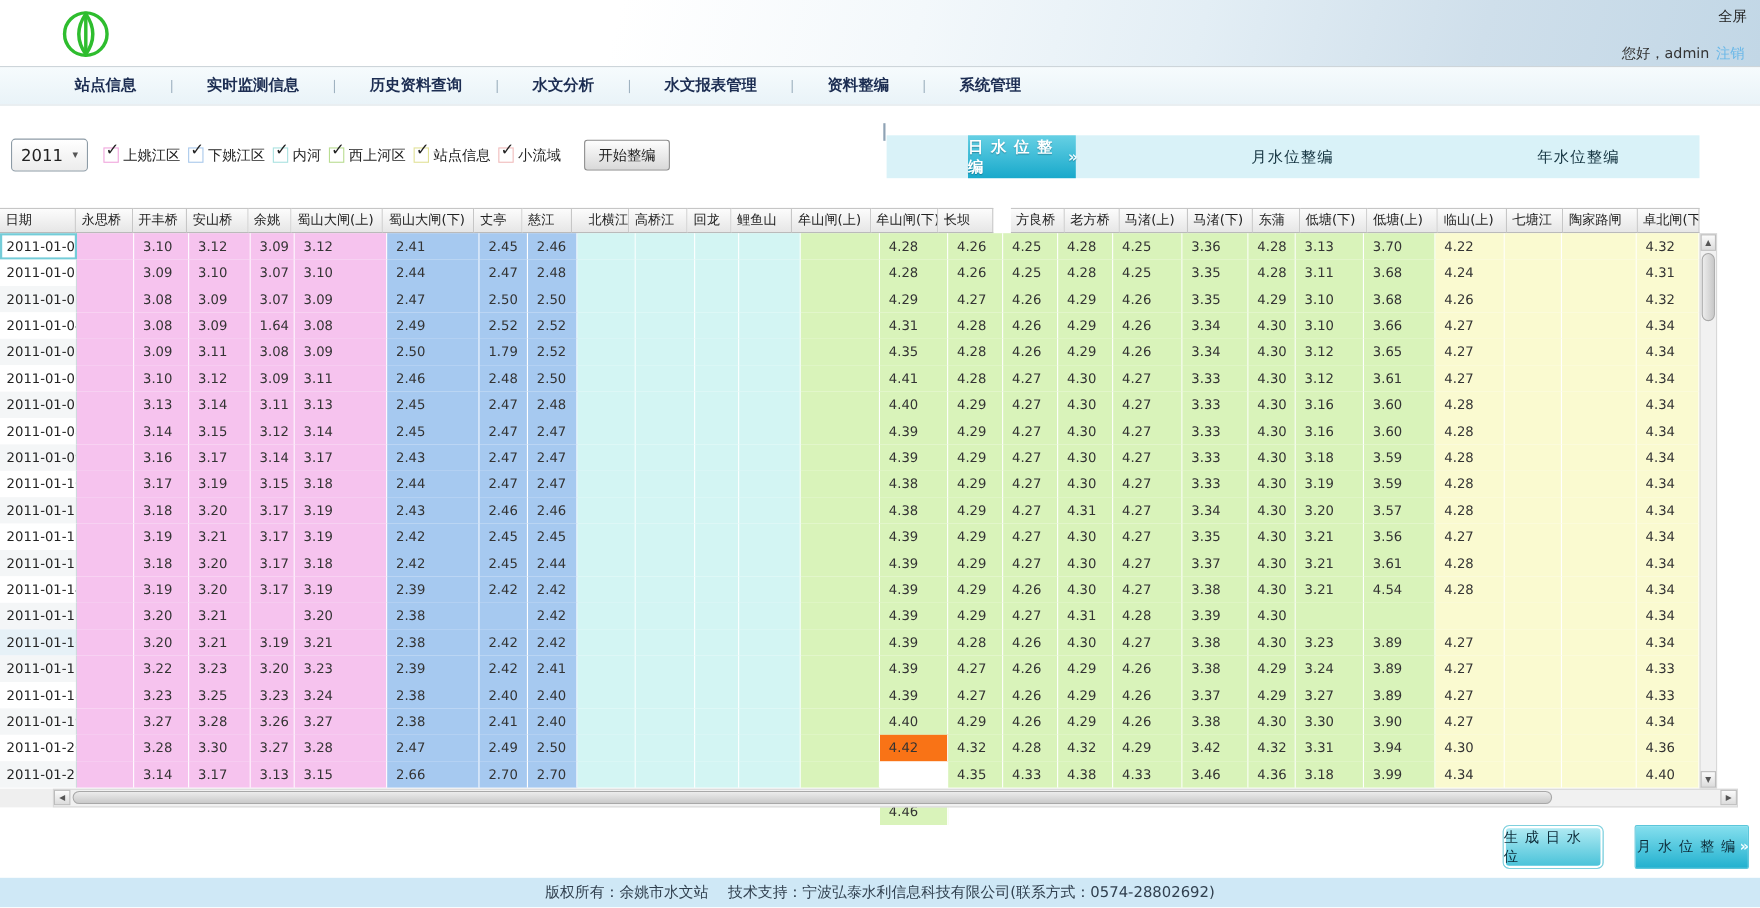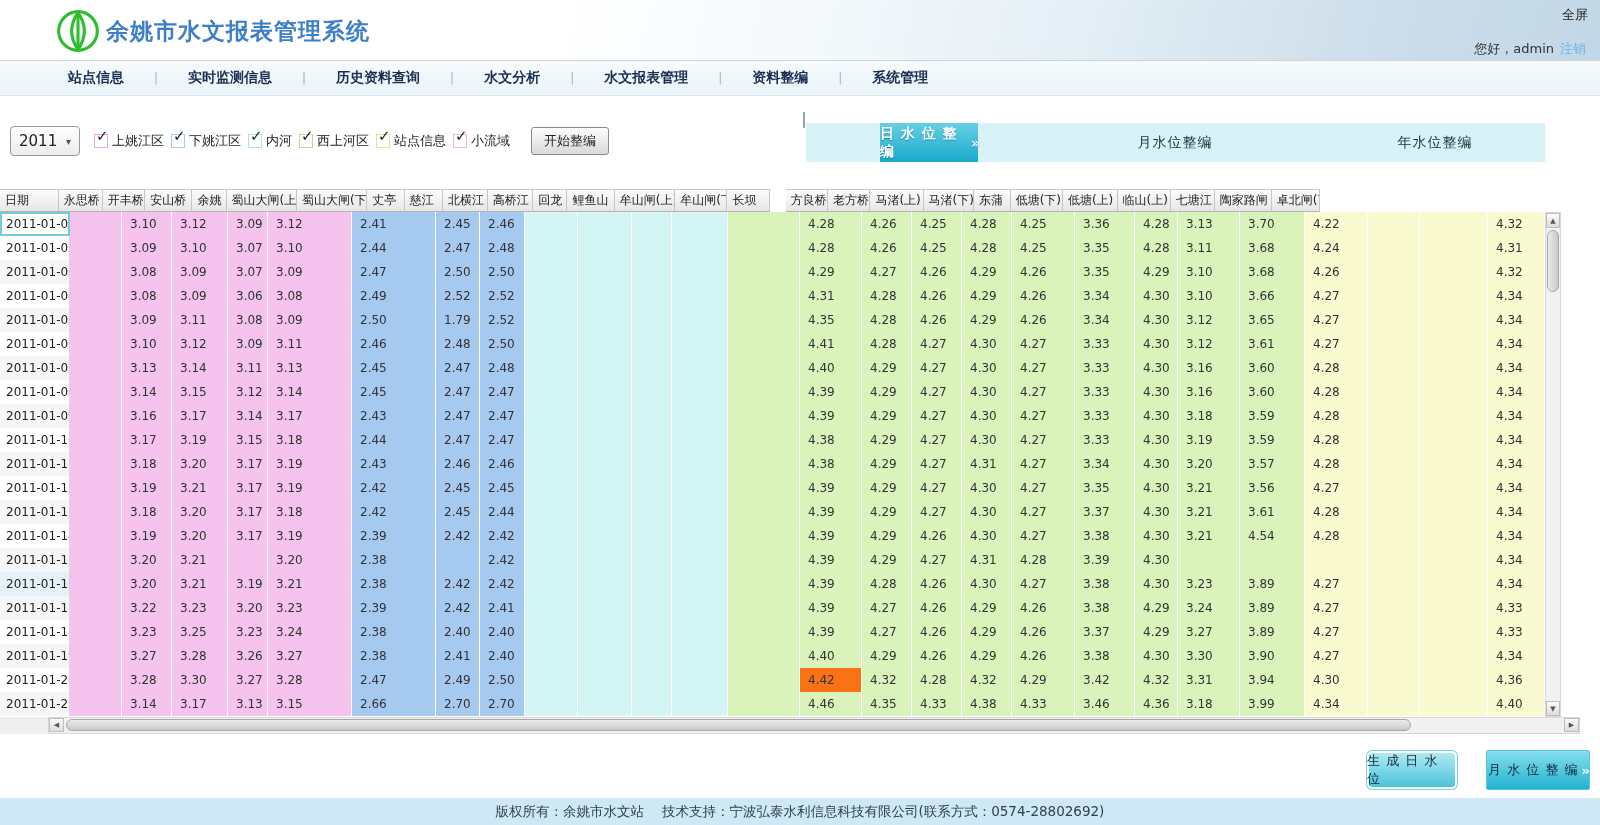--- a/index.html
+++ b/index.html
@@ -44,21 +44,21 @@
     font-size:14px; color:#13323f; cursor:pointer; letter-spacing:1px; }
   .tab.active { background:linear-gradient(#66d0e4,#18a9cb); color:#ffffff; font-weight:bold;
     text-shadow:0 1px 1px rgba(0,60,80,.4); }
   .tab .dbl-arrow { margin-left:4px; font-size:14px; color:#eafaff; letter-spacing:-2px; }
   .tab-pos-0 { left:74px; width:98px; }
   .tab-pos-1 { left:299px; width:140px; }
   .tab-pos-2 { left:559px; width:140px; }
 
   
   .grid { position:absolute; left:0; top:189px; width:1545px; }
-  .grid-header { display:flex; width:1320px; height:23px; }
+  .grid-header { display:flex; width:1545px; height:23px; }
   .hcell { height:23px; line-height:21px; font-size:12px; color:#222; padding-left:5px;
     background:linear-gradient(#fcfcfc,#e6e6e6); border-top:1px solid #c6c6c6;
     border-bottom:1px solid #b3b3b3; border-right:1px solid #c6c6c6; white-space:nowrap; overflow:hidden; cursor:pointer; }
   .grid-body { width:1545px; }
   .grow { display:flex; width:1545px; height:24px; }
   .dcell { height:24px; line-height:24px; font-size:12px; color:#222; padding-left:6px;
     border-right:1px solid #d0dade; white-space:nowrap; overflow:hidden; cursor:default; }
   .vcell { height:24px; line-height:24px; font-size:12px; color:#333; padding-left:8px;
     border-right:1px solid #ffffff; white-space:nowrap; overflow:hidden; cursor:default; }
   .dcell.selected { outline:2px solid #74ccd8; outline-offset:-2px; background:#fff; }
@@ -101,21 +101,20 @@
 
   <div class="banner">
     <svg class="logo" width="46" height="46" viewBox="0 0 50 50">
       <g fill="none" stroke="#2ebd2e" stroke-width="3.4">
         <circle cx="25" cy="25" r="21"></circle>
         <path d="M25 3 v44"></path>
         <path d="M25 5 C 16 18, 16 32, 25 45"></path>
         <path d="M25 5 C 34 18, 34 32, 25 45"></path>
       </g>
     </svg>
-    <div class="app-title">余姚市水文报表管理系统</div>
     <div class="fullscreen-link">全屏</div>
     <div class="greeting">
       <span>您好，admin</span><span class="logout-link">注销</span>
     </div>
   </div>
 
   <div class="navbar">
       <div class="nav-item">站点信息</div>
       <span class="nav-sep">|</span>
       <div class="nav-item">实时监测信息</div>
@@ -195,21 +194,21 @@
     <div class="grid-header">
         <div class="hcell" style="width: 70px;">日期</div>
         <div class="hcell" style="width: 52px;">永思桥</div>
         <div class="hcell" style="width: 50px;">开丰桥</div>
         <div class="hcell" style="width: 56px;">安山桥</div>
         <div class="hcell" style="width: 40px;">余姚</div>
         <div class="hcell" style="width: 84px;">蜀山大闸(上)</div>
         <div class="hcell" style="width: 84px;">蜀山大闸(下)</div>
         <div class="hcell" style="width: 44px;">丈亭</div>
         <div class="hcell" style="width: 45px;">慈江</div>
-        <div class="hcell" style="width: 53px;">北横江</div>
+        <div class="hcell" style="width: 53px; text-align: right;">北横江</div>
         <div class="hcell" style="width: 54px;">高桥江</div>
         <div class="hcell" style="width: 40px;">回龙</div>
         <div class="hcell" style="width: 56px;">鲤鱼山</div>
         <div class="hcell" style="width: 72px;">牟山闸(上)</div>
         <div class="hcell" style="width: 62px;">牟山闸(下)</div>
         <div class="hcell" style="width: 50px;">长坝</div>
         <div class="hcell" style="width: 50px; margin-left: 16px;">方良桥</div>
         <div class="hcell" style="width: 50px;">老方桥</div>
         <div class="hcell" style="width: 63px;">马渚(上)</div>
         <div class="hcell" style="width: 60px;">马渚(下)</div>
@@ -307,21 +306,21 @@
           <div class="vcell" style="width: 63px; background: rgb(250, 250, 208);">4.26</div>
           <div class="vcell" style="width: 52px; background: rgb(250, 250, 208);"></div>
           <div class="vcell" style="width: 68px; background: rgb(250, 250, 208);"></div>
           <div class="vcell" style="width: 57px; background: rgb(250, 250, 208);">4.32</div>
         </div>
         <div class="grow">
           <div class="dcell" style="width: 70px; background: rgb(255, 255, 255);">2011-01-04</div>
           <div class="vcell" style="width: 52px; background: rgb(246, 195, 238);"></div>
           <div class="vcell" style="width: 50px; background: rgb(246, 195, 238);">3.08</div>
           <div class="vcell" style="width: 56px; background: rgb(246, 195, 238);">3.09</div>
-          <div class="vcell" style="width: 40px; background: rgb(246, 195, 238);">3.06</div>
+          <div class="vcell" style="width: 40px; background: rgb(246, 195, 238);">1.64</div>
           <div class="vcell" style="width: 84px; background: rgb(246, 195, 238);">3.08</div>
           <div class="vcell" style="width: 84px; background: rgb(166, 201, 240);">2.49</div>
           <div class="vcell" style="width: 44px; background: rgb(166, 201, 240);">2.52</div>
           <div class="vcell" style="width: 45px; background: rgb(166, 201, 240);">2.52</div>
           <div class="vcell" style="width: 53px; background: rgb(211, 245, 243);"></div>
           <div class="vcell" style="width: 54px; background: rgb(211, 245, 243);"></div>
           <div class="vcell" style="width: 40px; background: rgb(211, 245, 243);"></div>
           <div class="vcell" style="width: 56px; background: rgb(211, 245, 243);"></div>
           <div class="vcell" style="width: 72px; background: rgb(217, 243, 186);"></div>
           <div class="vcell" style="width: 62px; background: rgb(217, 243, 186);">4.31</div>
@@ -810,21 +809,21 @@
           <div class="vcell" style="width: 40px; background: rgb(246, 195, 238);">3.13</div>
           <div class="vcell" style="width: 84px; background: rgb(246, 195, 238);">3.15</div>
           <div class="vcell" style="width: 84px; background: rgb(166, 201, 240);">2.66</div>
           <div class="vcell" style="width: 44px; background: rgb(166, 201, 240);">2.70</div>
           <div class="vcell" style="width: 45px; background: rgb(166, 201, 240);">2.70</div>
           <div class="vcell" style="width: 53px; background: rgb(211, 245, 243);"></div>
           <div class="vcell" style="width: 54px; background: rgb(211, 245, 243);"></div>
           <div class="vcell" style="width: 40px; background: rgb(211, 245, 243);"></div>
           <div class="vcell" style="width: 56px; background: rgb(211, 245, 243);"></div>
           <div class="vcell" style="width: 72px; background: rgb(217, 243, 186);"></div>
-          <div class="vcell" style="width: 62px; background: rgb(217, 243, 186);">4.46</div>
+          <div class="vcell" style="width: 62px; background: rgb(217, 243, 186); margin-top: 34px;">4.46</div>
           <div class="vcell" style="width: 50px; background: rgb(217, 243, 186);">4.35</div>
           <div class="vcell" style="width: 50px; background: rgb(217, 243, 186);">4.33</div>
           <div class="vcell" style="width: 50px; background: rgb(217, 243, 186);">4.38</div>
           <div class="vcell" style="width: 63px; background: rgb(217, 243, 186);">4.33</div>
           <div class="vcell" style="width: 60px; background: rgb(217, 243, 186);">3.46</div>
           <div class="vcell" style="width: 43px; background: rgb(217, 243, 186);">4.36</div>
           <div class="vcell" style="width: 62px; background: rgb(217, 243, 186);">3.18</div>
           <div class="vcell" style="width: 65px; background: rgb(217, 243, 186);">3.99</div>
           <div class="vcell" style="width: 63px; background: rgb(250, 250, 208);">4.34</div>
           <div class="vcell" style="width: 52px; background: rgb(250, 250, 208);"></div>

